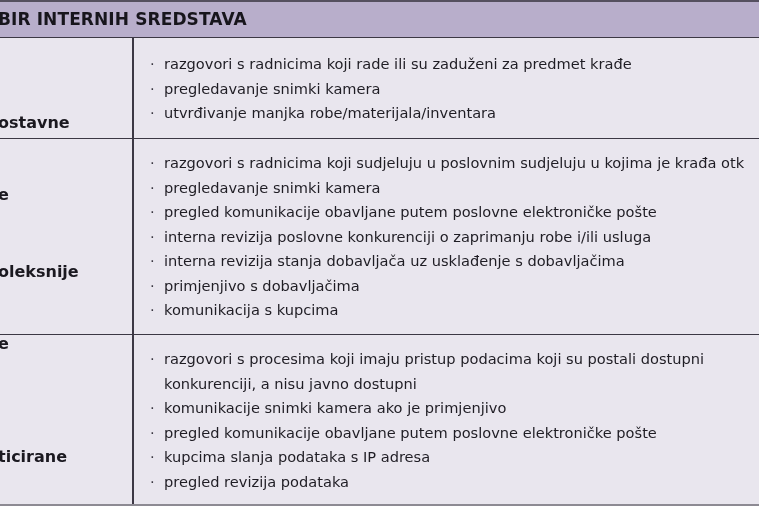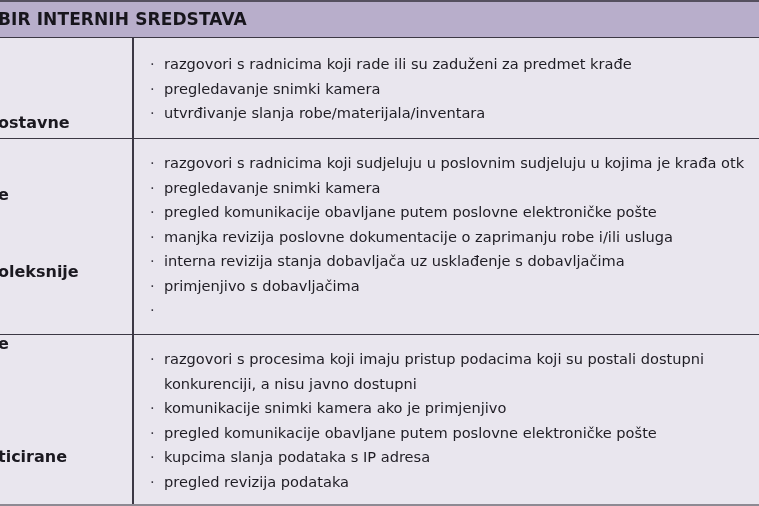--- a/index.html
+++ b/index.html
@@ -100,38 +100,38 @@
 
   <div class="row row-1">
     <div class="col-divider"></div>
     <div class="row-label" style="top:25px;">
       <div>ostavne</div>
       <div>e</div>
     </div>
     <ul class="items" style="top:14px;">
       <li class="item"><span class="bullet">·</span><span>razgovori s radnicima koji rade ili su zaduženi za predmet krađe</span></li>
       <li class="item"><span class="bullet">·</span><span>pregledavanje snimki kamera</span></li>
-      <li class="item"><span class="bullet">·</span><span>utvrđivanje slanja robe/materijala/inventara</span></li>
+      <li class="item"><span class="bullet">·</span><span>utvrđivanje manjka robe/materijala/inventara</span></li>
     </ul>
   </div>
 
   <div class="row row-2">
     <div class="col-divider"></div>
     <div class="row-label" style="top:73px;">
       <div>oleksnije</div>
       <div>e</div>
     </div>
     <ul class="items" style="top:12px;">
       <li class="item"><span class="bullet">·</span><span>razgovori s radnicima koji sudjeluju u poslovnim sudjeluju u kojima je krađa otk</span></li>
       <li class="item"><span class="bullet">·</span><span>pregledavanje snimki kamera</span></li>
       <li class="item"><span class="bullet">·</span><span>pregled komunikacije obavljane putem poslovne elektroničke pošte</span></li>
-      <li class="item"><span class="bullet">·</span><span>manjka revizija poslovne dokumentacije o zaprimanju robe i/ili usluga</span></li>
+      <li class="item"><span class="bullet">·</span><span>interna revizija poslovne konkurenciji o zaprimanju robe i/ili usluga</span></li>
       <li class="item"><span class="bullet">·</span><span>interna revizija stanja dobavljača uz usklađenje s dobavljačima</span></li>
       <li class="item"><span class="bullet">·</span><span>primjenjivo s dobavljačima</span></li>
-      <li class="item"><span class="bullet">·</span></li>
+      <li class="item"><span class="bullet">·</span><span>komunikacija s kupcima</span></li>
     </ul>
   </div>
 
   <div class="row row-3">
     <div class="col-divider"></div>
     <div class="row-label" style="top:62px;">
       <div>ticirane</div>
       
     </div>
     <ul class="items" style="top:12px;">

